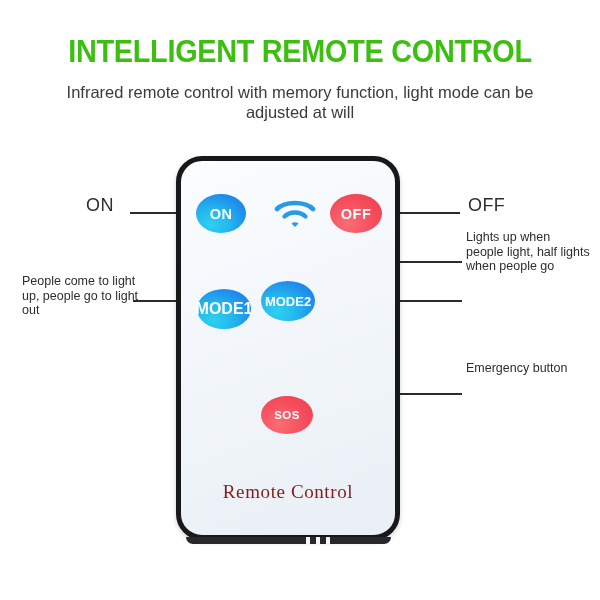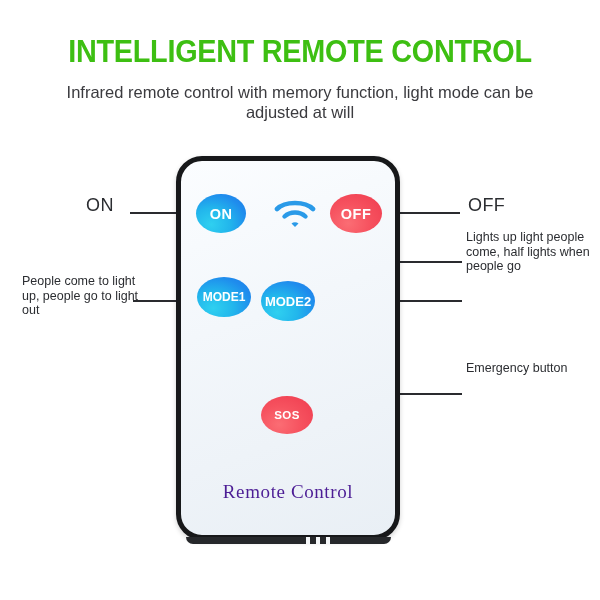--- a/index.html
+++ b/index.html
@@ -55,42 +55,42 @@
   .remote-base .n1{left:120px;}
   .remote-base .n2{left:130px;}
   .remote-base .n3{left:140px;}
 
   .brand{
     position:absolute;left:176px;top:481px;width:224px;
     text-align:center;
     font-family:"Liberation Serif", serif;
     font-size:19px;
     letter-spacing:0.6px;
-    color:#4c1d95;
+    color:#7f1d1d;
   }
 
   
   .btn{
     position:absolute;
     display:flex;align-items:center;justify-content:center;
     border-radius:50%;
     color:#ffffff;
     font-weight:bold;
     text-align:center;
     user-select:none;
   }
   .btn-blue{
     background:radial-gradient(ellipse at 30% 78%, #2fd0f0 0%, #22b6ec 38%, #1f8ced 72%, #1f7ae8 100%);
   }
   .btn-red{
     background:radial-gradient(ellipse at 35% 75%, #fb6d74 0%, #f6525f 45%, #ef3a4e 100%);
   }
   #btn-on   {left:196px;top:194px;width:50px;height:39px;font-size:14.5px;letter-spacing:0.5px;}
   #btn-off  {left:330px;top:194px;width:52px;height:39px;font-size:14.5px;letter-spacing:0.5px;}
-  #btn-mode1{left:197px;top:277px;width:54px;height:40px;font-size:12px;}
+  #btn-mode1{left:197px;top:289px;width:54px;height:40px;font-size:16px;}
   #btn-mode2{left:261px;top:281px;width:54px;height:40px;font-size:13px;}
   #btn-mode3{left:325px;top:281px;width:54px;height:40px;font-size:11px;}
   #btn-sos  {left:261px;top:396px;width:52px;height:38px;font-size:11.5px;letter-spacing:0.4px;}
 
   
   .wifi{position:absolute;left:274px;top:198px;width:42px;height:32px;}
 
   
   .line{position:absolute;background:#2a2b2f;}
   .h{height:1.6px;}
@@ -150,16 +150,16 @@
   <div class="btn btn-blue" id="btn-mode1">MODE1</div>
   <div class="btn btn-blue" id="btn-mode2">MODE2</div>
 
   <div class="btn btn-red" id="btn-sos">SOS</div>
 
   <div class="brand">Remote Control</div>
 
   <div class="lbl lbl-big" id="lbl-on">ON</div>
   <div class="lbl lbl-big" id="lbl-off">OFF</div>
   <div class="lbl" id="lbl-mode1">People come to light up, people go to light out</div>
-  <div class="lbl" id="lbl-mode2">Lights up light people come, half lights when people go</div>
+  <div class="lbl" id="lbl-mode2">Lights up when people light, half lights when people go</div>
   <div class="lbl" id="lbl-sos">Emergency button</div>
 
 </div>
 
 </body></html>

